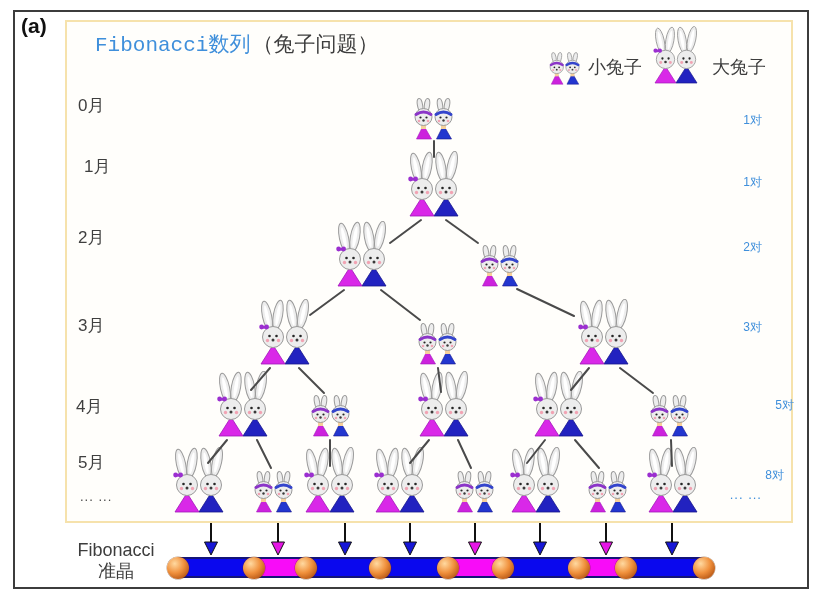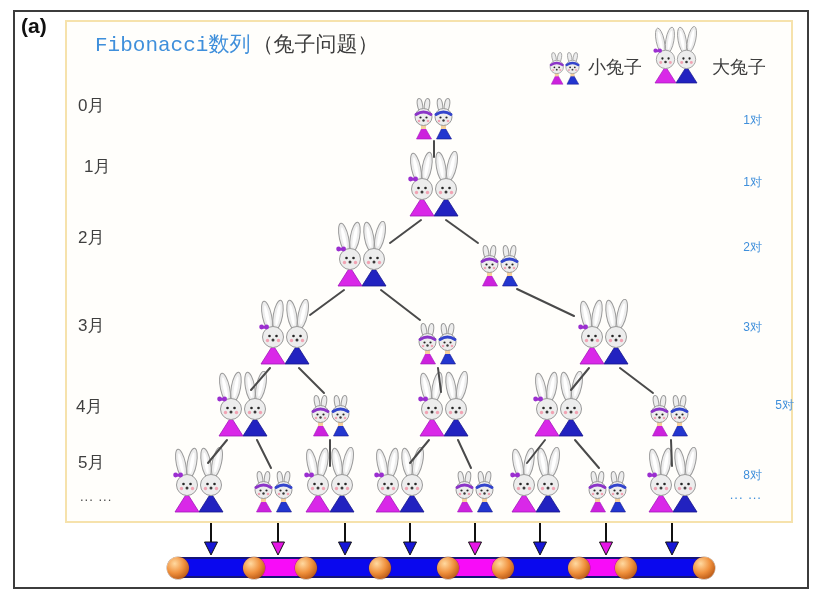--- a/index.html
+++ b/index.html
@@ -128,21 +128,21 @@
       <div class="month-label" style="left: 76px; top: 381px; margin-top: 14px;">4月</div>
       <div class="month-label" style="left: 78px; top: 451px;">5月</div>
     </div>
   <div class="ellipsis-left">... ...</div>
   <div id="counts">
       <div class="count-label" style="left: 702px; top: 112px;">1对</div>
       <div class="count-label" style="left: 702px; top: 174px;">1对</div>
       <div class="count-label" style="left: 702px; top: 239px;">2对</div>
       <div class="count-label" style="left: 702px; top: 319px;">3对</div>
       <div class="count-label" style="left: 734px; top: 397px;">5对</div>
-      <div class="count-label" style="left: 702px; top: 467px;">8对</div>
+      <div class="count-label" style="left: 724px; top: 467px;">8对</div>
     </div>
   <div class="ellipsis-right">... ...</div>
 
   <div id="tree">
       <div class="pair" style="left: 410px; top: 98px;">
   <svg width="48" height="42" viewBox="0 0 48 42">
     <g>
       <ellipse class="fur" cx="30" cy="7" rx="2.6" ry="6.5" transform="rotate(-8 30 7)"></ellipse>
       <ellipse class="fur" cx="37" cy="7" rx="2.6" ry="6.5" transform="rotate(10 37 7)"></ellipse>
       <path class="sdress-m" d="M33.5 27 L26.5 41 L41.5 41 Z"></path>
@@ -834,20 +834,22 @@
       <polygon points="468.5,542 481.5,542 475,555" fill="#e616e6" class="arrow-head"></polygon>
       <line x1="540" y1="523" x2="540" y2="544" class="arrow-stem"></line>
       <polygon points="533.5,542 546.5,542 540,555" fill="#1616d6" class="arrow-head"></polygon>
       <line x1="606" y1="523" x2="606" y2="544" class="arrow-stem"></line>
       <polygon points="599.5,542 612.5,542 606,555" fill="#e616e6" class="arrow-head"></polygon>
       <line x1="672" y1="523" x2="672" y2="544" class="arrow-stem"></line>
       <polygon points="665.5,542 678.5,542 672,555" fill="#1616d6" class="arrow-head"></polygon>
     </svg>
 
   <div class="bottom-label">
+    <div>Fibonacci</div>
+    <div>准晶</div>
   </div>
   <div class="bar" id="bar" style="left: 178px; top: 557px; width: 526px; height: 21px;">
       <div class="bar-seg" style="width: 76px; background: rgb(10, 8, 238);"></div>
       <div class="bar-seg" style="width: 52px; background: rgb(248, 12, 248);"></div>
       <div class="bar-seg" style="width: 74px; background: rgb(10, 8, 238);"></div>
       <div class="bar-seg" style="width: 68px; background: rgb(10, 8, 238);"></div>
       <div class="bar-seg" style="width: 55px; background: rgb(248, 12, 248);"></div>
       <div class="bar-seg" style="width: 76px; background: rgb(10, 8, 238);"></div>
       <div class="bar-seg" style="width: 47px; background: rgb(248, 12, 248);"></div>
       <div class="bar-seg" style="width: 78px; background: rgb(10, 8, 238);"></div>

